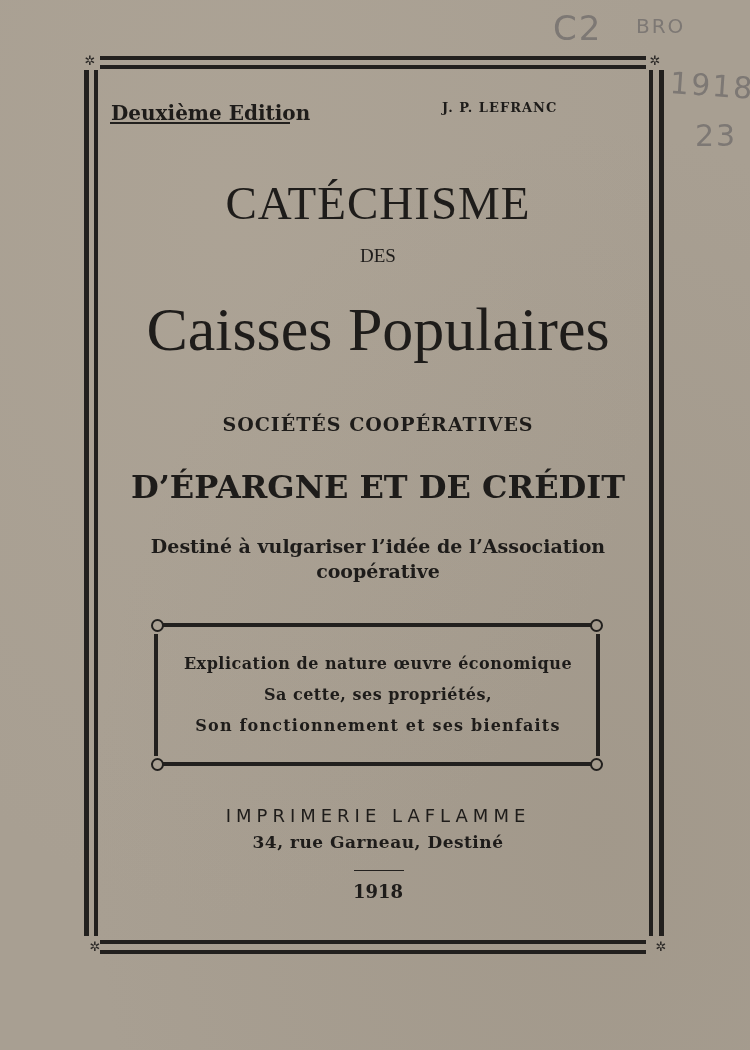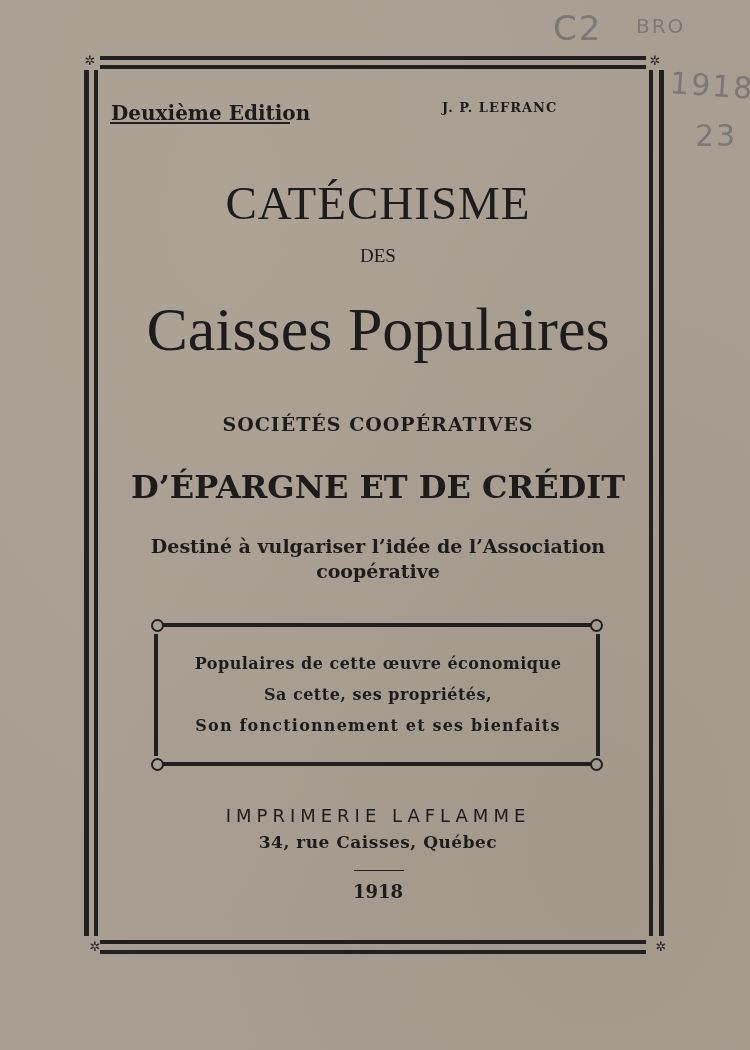--- a/index.html
+++ b/index.html
@@ -62,22 +62,22 @@
 
   <div>
     <div class="box-line" style="left:163px; top:623px; width:428px; height:4px;"></div>
     <div class="box-line" style="left:163px; top:762px; width:428px; height:4px;"></div>
     <div class="box-line" style="left:154px; top:634px; width:4px; height:122px;"></div>
     <div class="box-line" style="left:596px; top:634px; width:4px; height:122px;"></div>
     <div class="ring" style="left:151px; top:619px;"></div>
     <div class="ring" style="left:590px; top:619px;"></div>
     <div class="ring" style="left:151px; top:758px;"></div>
     <div class="ring" style="left:590px; top:758px;"></div>
-    <div class="bold-serif" style="position:absolute; left:160px; width:436px; top:654px; text-align:center; font-size:16px; letter-spacing:0.5px;">Populaires de cette œuvre économique</div>
+    <div class="bold-serif" style="position:absolute; left:160px; width:436px; top:654px; text-align:center; font-size:16px; letter-spacing:0.5px;">Explication de nature œuvre économique</div>
     <div class="bold-serif" style="position:absolute; left:160px; width:436px; top:685px; text-align:center; font-size:16px; letter-spacing:0.5px;">Sa cette, ses propriétés,</div>
     <div class="bold-serif" style="position:absolute; left:160px; width:436px; top:716px; text-align:center; font-size:16px; letter-spacing:1.2px;">Son fonctionnement et ses bienfaits</div>
   </div>
 
   <div class="center bold-serif" style="top:805px; font-size:18px; letter-spacing:5px; font-weight:normal; font-family:'DejaVu Sans', sans-serif;">IMPRIMERIE LAFLAMME</div>
-  <div class="center bold-serif" style="top:832px; font-size:17px; letter-spacing:0.5px;">34, rue Caisses, Québec</div>
+  <div class="center bold-serif" style="top:832px; font-size:17px; letter-spacing:0.5px;">34, rue Garneau, Destiné</div>
   <div class="hline" style="left:354px; top:870px; width:50px; height:1px;"></div>
   <div class="center bold-serif" style="top:881px; font-size:18px;">1918</div>
 </div>
 
 </body></html>

